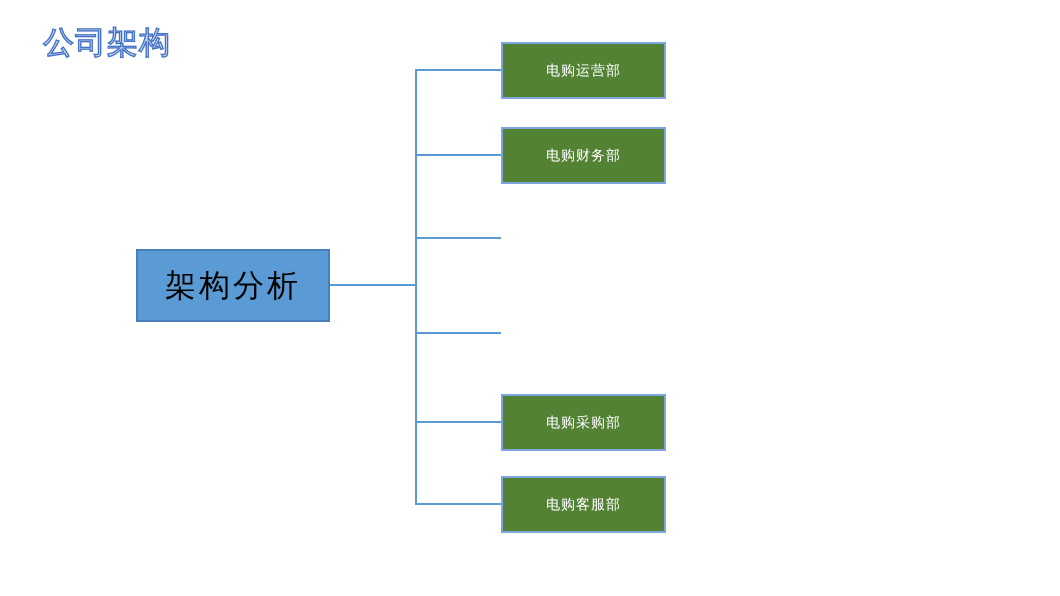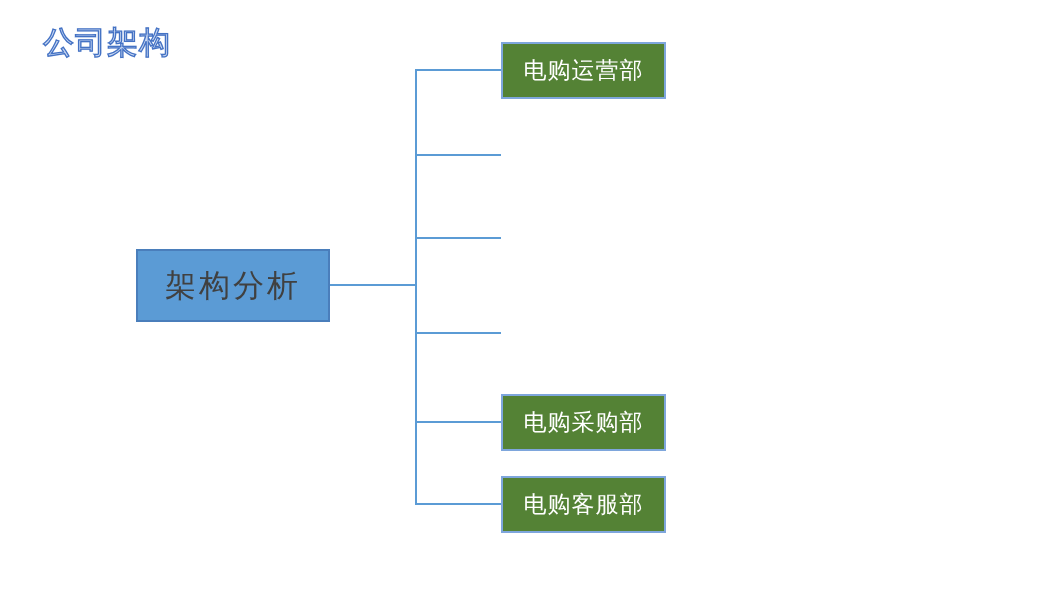--- a/index.html
+++ b/index.html
@@ -35,41 +35,41 @@
     width: 194px;
     height: 73px;
     background: var(--root-fill, #5b9bd5);
     border: 2px solid var(--root-border, #4a7ebb);
     box-sizing: border-box;
     display: flex;
     align-items: center;
     justify-content: center;
   }
   .root-node .label {
-    color: #404040;
+    color: #000000;
     font-size: 31px;
     letter-spacing: 3px;
     white-space: nowrap;
   }
   
   .dept-node {
     position: absolute;
     left: 501px;
     width: 165px;
     height: 57px;
     background: var(--node-fill, #548235);
     border: 2px solid var(--node-border, #7ea6dc);
     box-sizing: border-box;
     display: flex;
     align-items: center;
     justify-content: center;
   }
   .dept-node .label {
     color: #ffffff;
-    font-size: 23px;
+    font-size: 14px;
     letter-spacing: 1px;
     white-space: nowrap;
   }
   .pos-0 { top: 42px; }
   .pos-1 { top: 127px; }
   .pos-2 { top: 210px; }
   .pos-3 { top: 305px; }
   .pos-4 { top: 394px; }
   .pos-5 { top: 476px; }
   
@@ -103,20 +103,23 @@
   <div class="line branch br-4"></div>
   <div class="line branch br-5"></div>
 
   <div class="root-node">
     <span class="label">架构分析</span>
   </div>
 
   <div class="dept-node pos-0">
     <span class="label">电购运营部</span>
   </div>
+  <div class="dept-node pos-1">
+    <span class="label">电购财务部</span>
+  </div>
   <div class="dept-node pos-4">
     <span class="label">电购采购部</span>
   </div>
   <div class="dept-node pos-5">
     <span class="label">电购客服部</span>
   </div>
 
 </div>
 
 </body></html>

